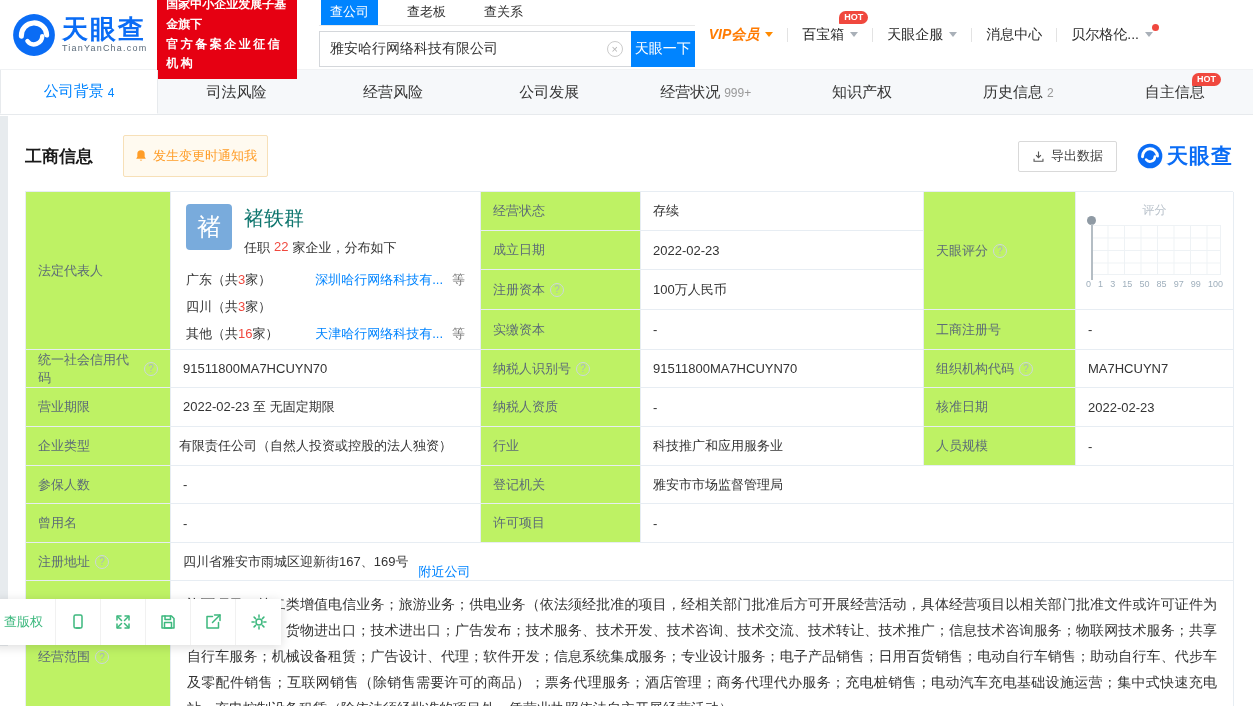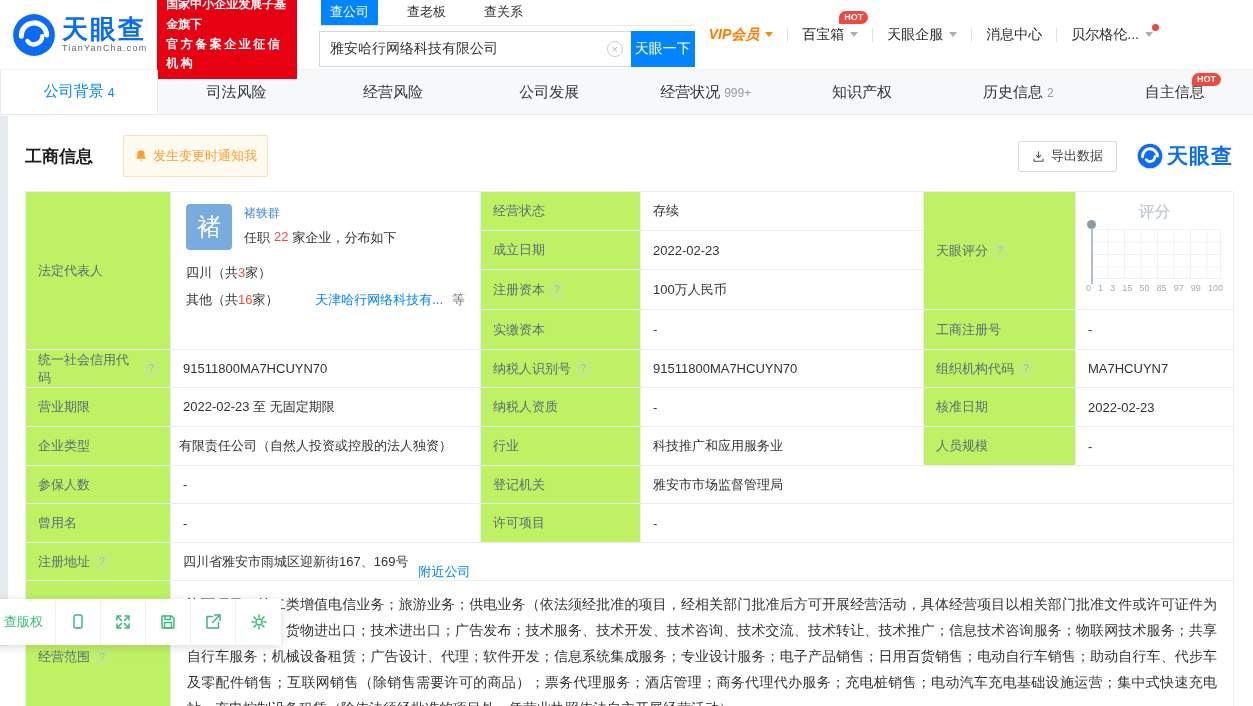--- a/index.html
+++ b/index.html
@@ -59,31 +59,31 @@
   .cell { border-right:1px solid #e7edf3; border-bottom:1px solid #e7edf3; display:flex; align-items:center; padding:0 12px; background:#fff; overflow:hidden; }
   .lbl { background:#bef264; color:#5c6b77; gap:5px; }
   .help { flex:0 0 auto; width:14px; height:14px; border:1px solid #ccd6de; border-radius:50%; color:#aab6c0; font-size:10px; display:inline-flex; align-items:center; justify-content:center; cursor:pointer; }
   .help::before { content:"?"; }
   .val a { color:#0084ff;margin-top:20px; }
 
   
   .rep { display:block; padding:12px 15px 8px; }
   .rep-top { display:flex; gap:12px; align-items:flex-start; }
   .avatar { width:46px; height:46px; background:#79abdc; border-radius:4px; color:#fff; font-size:24px; display:flex; align-items:center; justify-content:center; cursor:pointer; }
-  .rep-name { display:inline-block; color:#3b82f6; font-size:12px; margin-top:1px; }
+  .rep-name { display:inline-block; color:#0f766e; font-size:20px; margin-top:1px; }
   .rep-tenure { display:flex; gap:4px; font-size:13px; color:#333; margin-top:7px; }
   .red { color:#f0483e; }
   .rep-dist { margin-top:9px; }
   .dist-row { display:flex; justify-content:space-between; line-height:27px; font-size:13px; color:#333; }
   .dist-co a { color:#0084ff; }
   .etc { color:#777; margin-left:9px; }
 
   
   .score-cell { display:block; padding:6px 10px 4px; }
-  .score-title { text-align:center; color:#b9c2cb; font-size:16px; margin:4px 0 4px; }
+  .score-title { text-align:center; color:#b9c2cb; font-size:12px; margin:4px 0 4px; }
   .score-grid { position:relative; height:50px; margin:6px 2px 0 5px;
     background-image:linear-gradient(to right,#eef2f5 1px,transparent 1px),linear-gradient(to bottom,#eef2f5 1px,transparent 1px);
     background-size:16.5px 12.5px; border-right:1px solid #eef2f5; border-bottom:1px solid #eef2f5; }
   .pin { position:absolute; left:-4px; top:-9px; }
   .pin-head { display:block; width:9px; height:9px; background:#8f9aa4; border-radius:50%; }
   .pin-stem { display:block; width:2px; height:56px; background:#b4bdc4; margin-left:3.5px; margin-top:-1px; }
   .score-ticks { display:flex; justify-content:space-between; font-size:9px; color:#9fafbc; margin:4px 0 0 0; }
 
   
   .addr-link { margin-left:10px; }
@@ -233,20 +233,24 @@
         <a class="rep-name">褚轶群</a>
         <div class="rep-tenure">
           <span>任职</span>
           <span class="red">22</span>
           <span>家企业，分布如下</span>
         </div>
       </div>
     </div>
     <div class="rep-dist">
       <div class="dist-row">
+        <span class="dist-region"><span>广东（共</span><span class="red">3</span><span>家）</span></span>
+        <span class="dist-co"><a>深圳哈行网络科技有...</a><span class="etc">等</span></span>
+      </div>
+      <div class="dist-row">
         <span class="dist-region"><span>四川（共</span><span class="red">3</span><span>家）</span></span>
       </div>
       <div class="dist-row">
         <span class="dist-region"><span>其他（共</span><span class="red">16</span><span>家）</span></span>
         <span class="dist-co"><a>天津哈行网络科技有...</a><span class="etc">等</span></span>
       </div>
     </div>
   </div>
 
   <div class="cell lbl" style="grid-area:1/3/2/4">

